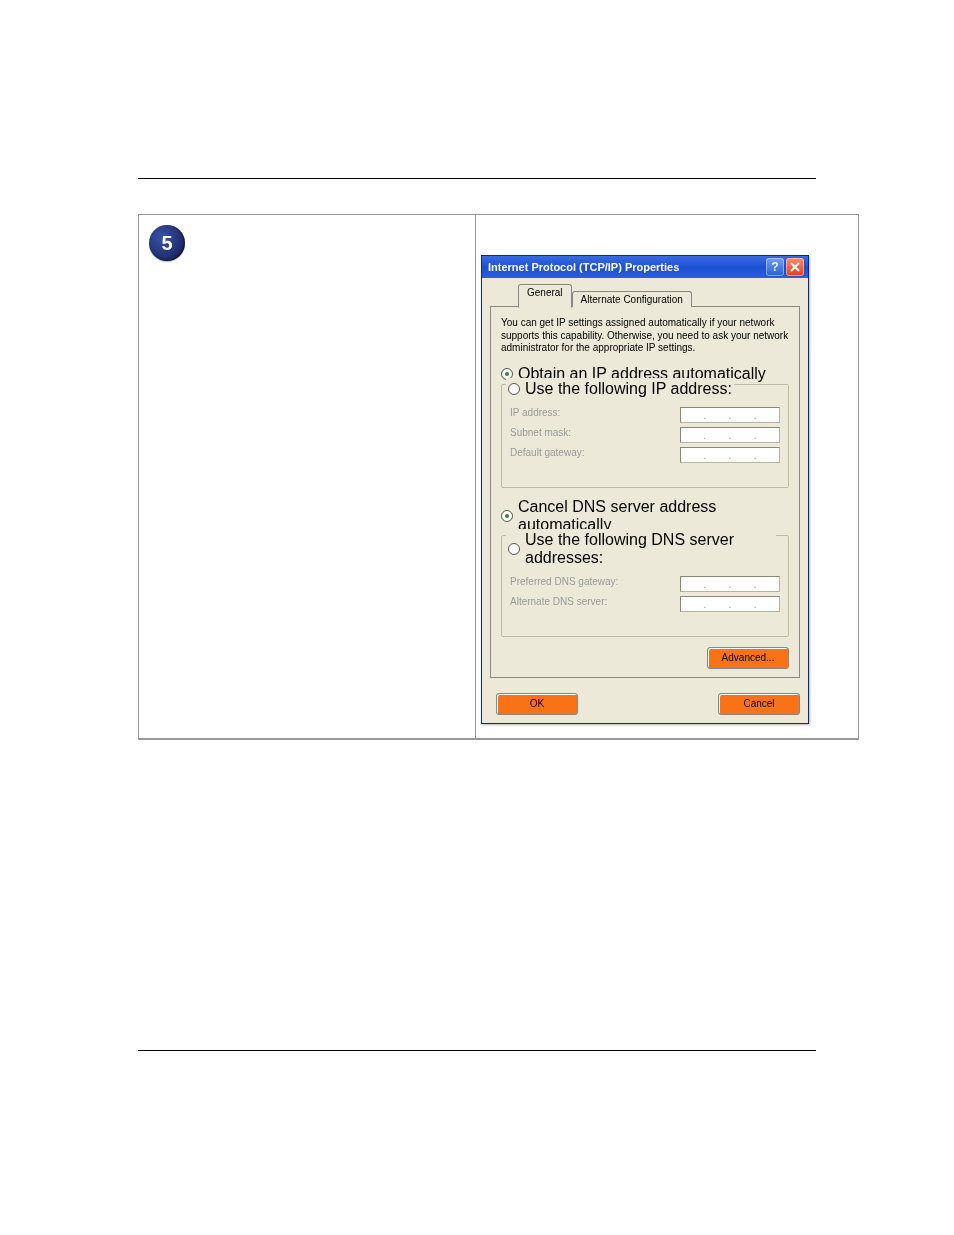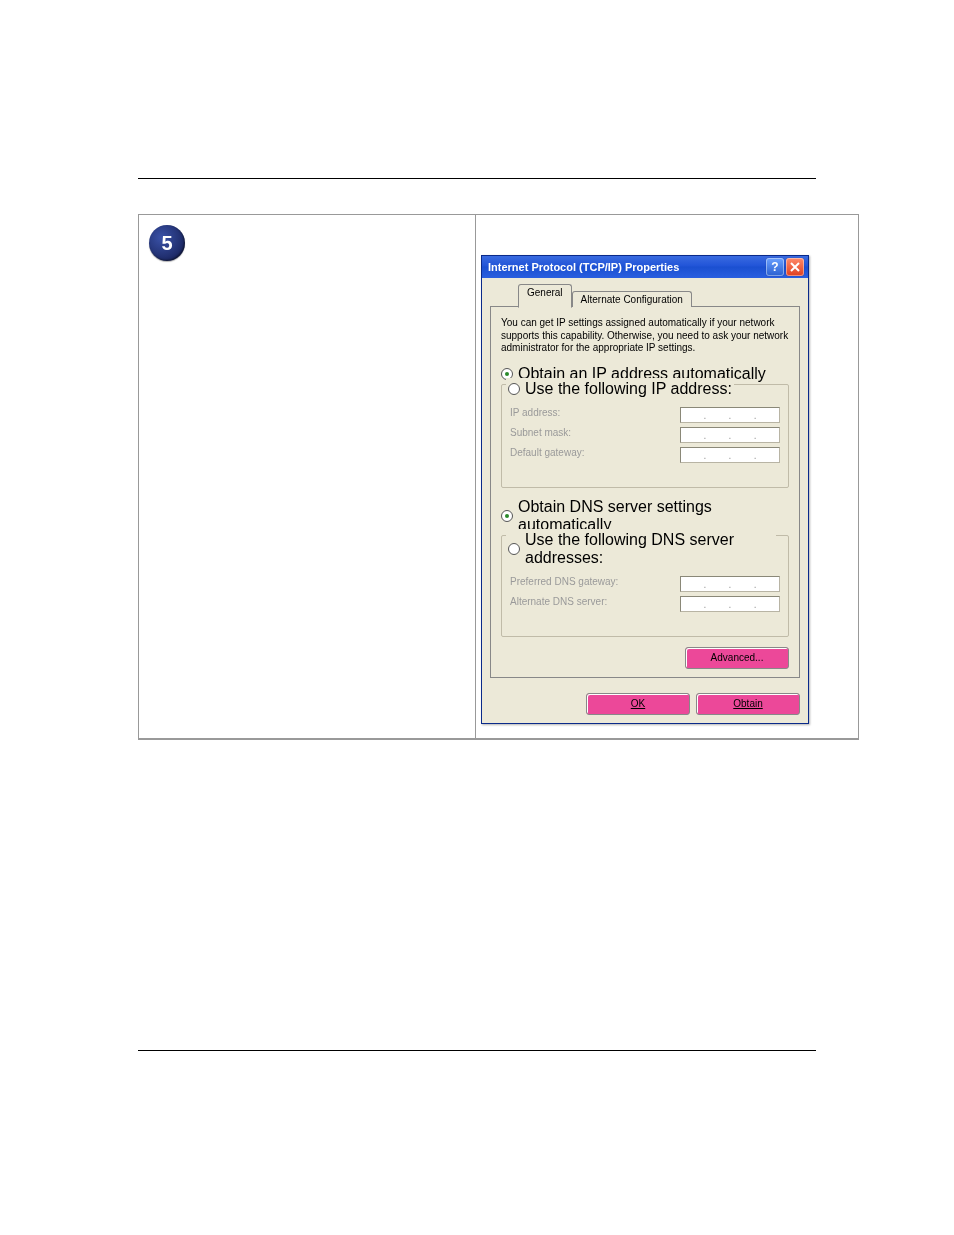--- a/index.html
+++ b/index.html
@@ -225,36 +225,35 @@
     box-sizing: border-box;
   }
   .btn-row {
     display: flex;
     justify-content: flex-end;
     margin-top: 10px;
   }
   .btn {
     min-width: 62px;
     height: 20px;
-    background: #ec4899;
+    background: #f97316;
     border: 1px solid #888;
     border-radius: 3px;
     font-size: 10px;
     display: inline-flex;
     align-items: center;
     justify-content: center;
     margin-left: 6px;
     box-shadow: inset 1px 1px 0 #fff;
-    padding: 0 20px;
+    padding: 0 9px;
   }
   .dlg-footer {
     display: flex;
-    justify-content: flex-end;
+    justify-content: space-between;
     padding: 6px 8px 8px 8px;
-    text-decoration: underline;
   }
 </style>
 </head>
 <body>
 
 <div class="hr-top"></div>
 <div class="hr-bottom"></div>
 
 <div class="outer-table">
   <div class="cell-left">
@@ -319,21 +318,21 @@
                     <span>.</span>
                   </span>
               </div>
             </div>
           </div>
 
           <div style="height:8px"></div>
 
           <div class="radio-row">
             <span class="radio sel"></span>
-            <span>Obtain DNS server settings automatically</span>
+            <span>Cancel DNS server address automatically</span>
           </div>
 
           <div class="group">
             <span class="legend">
               <span class="radio-row">
                 <span class="radio"></span>
                 <span>Use the following DNS server addresses:</span>
               </span>
             </span>
             <div class="group-body">
@@ -357,18 +356,18 @@
           </div>
 
           <div class="btn-row">
             <div class="btn">Advanced...</div>
           </div>
         </div>
       </div>
 
       <div class="dlg-footer">
         <div class="btn">OK</div>
-        <div class="btn">Obtain</div>
+        <div class="btn">Cancel</div>
       </div>
     </div>
 
   </div>
 </div>
 
 </body></html>

